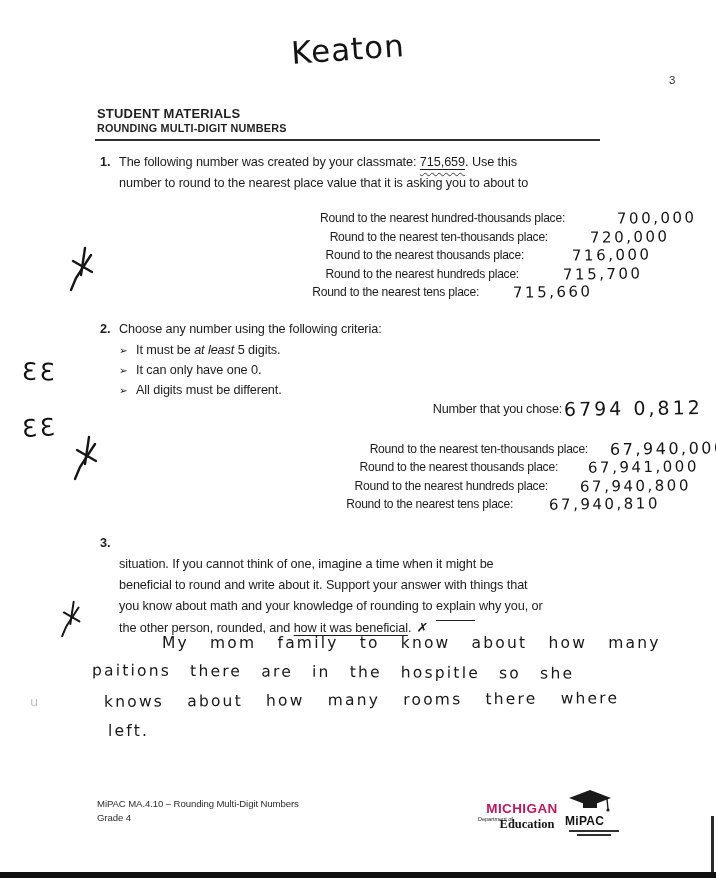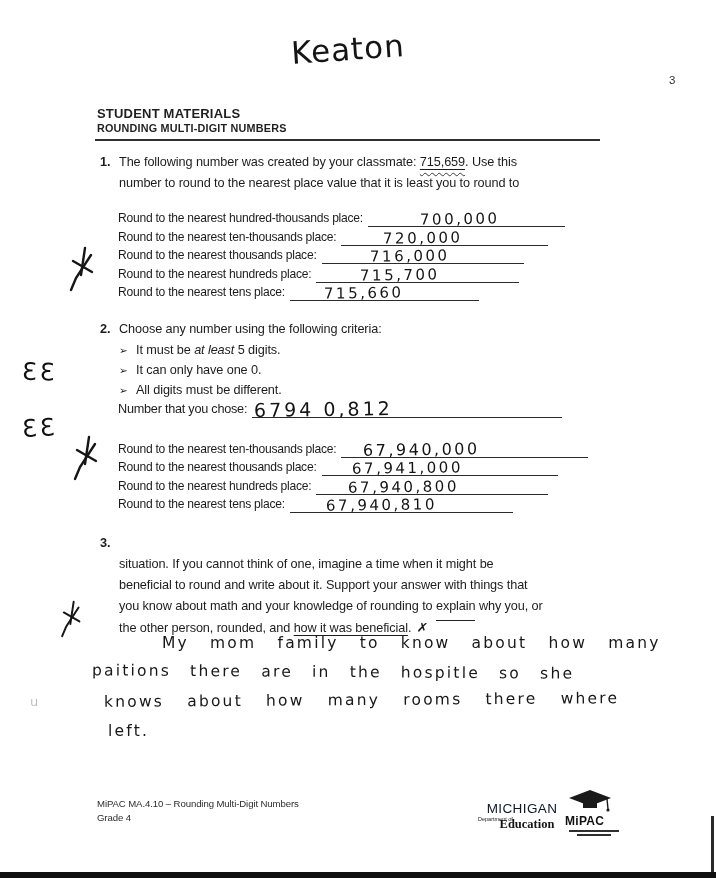--- a/index.html
+++ b/index.html
@@ -13,40 +13,40 @@
   .qnum  { position:absolute; font-size:12.7px; font-weight:bold; color:#1c1c1c; }
   .hdr-title { position:absolute; left:97px; top:106px; font-size:13px; font-weight:bold; letter-spacing:0.2px; }
   .hdr-sub   { position:absolute; left:97px; top:122px; font-size:10.8px; font-weight:bold; letter-spacing:0.2px;text-align:right; }
   .hdr-rule  { position:absolute; left:95px; top:139px; width:505px; height:2px; background:#2e2e2e; }
   .pagenum   { position:absolute; left:669px; top:74px; font-size:11.5px; color:#333; }
   .ul   { text-decoration:underline; text-underline-offset:3px; text-decoration-thickness:1px; }
   .wavy { text-decoration:underline wavy #3a3a3a 1px; text-underline-offset:6px; }
   .hand-ul { border-bottom:1.7px solid #242424; padding-bottom:7px; }
   .em { font-style:italic; }
   
-  .arow { position:absolute; left:118px; display:flex; align-items:flex-start; }
+  .arow { position:absolute; left:118px; display:flex; align-items:flex-end;flex-direction:column; }
   .lbl  { font-size:12.1px; letter-spacing:-0.25px; white-space:nowrap; color:#1c1c1c; }
   .aline { flex:1; border-bottom:1.6px solid #2b2b2b; height:16px; position:relative; margin-left:5px; }
   .hw { font-family:"DejaVu Sans", sans-serif; color:#141414; }
   .ans { position:absolute; bottom:-2px; font-size:15px; letter-spacing:2.5px; white-space:nowrap; transform:rotate(-0.8deg); }
   .ans-big { font-size:19px; letter-spacing:3px; bottom:-3px; }
   .name { position:absolute; left:291px; top:31px; font-size:31px; letter-spacing:1px; transform:rotate(-4deg); }
   .bullet-icon { display:inline-block; width:17px; font-size:10.5px; }
   
   .hw-line { position:absolute; font-size:15.5px; letter-spacing:2.2px; word-spacing:9px; white-space:nowrap; color:#181818; }
   .faint { position:absolute; opacity:0.28; font-size:13px; letter-spacing:2px; }
   
   .star { position:absolute; }
   .star path { stroke:#161616; stroke-width:2.4; fill:none; stroke-linecap:round; }
   .scribble { position:absolute; left:22px; font-size:24px; font-family:"DejaVu Sans", sans-serif; letter-spacing:3px; color:#101010; transform:rotate(2deg); }
   .check-x { font-family:"DejaVu Sans", sans-serif; font-size:13px; display:inline-block; transform:rotate(8deg); margin-left:6px; }
   
   .foot { position:absolute; left:97px; font-size:9.6px; color:#2c2c2c; letter-spacing:-0.1px; }
   .logo-mi { position:absolute; left:477px; top:801px; width:90px; text-align:center; }
-  .mi-name { font-size:13.5px; font-weight:normal; letter-spacing:0.4px; color:#0f172a; }
+  .mi-name { font-size:13.5px; font-weight:bold; letter-spacing:0.4px; color:#be185d; }
   .mi-row { position:relative; margin-top:-2px; }
   .mi-dept { position:absolute; left:1px; top:2px; font-size:5.5px; color:#222; }
   .mi-edu { font-family:"Liberation Serif", serif; font-weight:bold; font-size:12.5px; color:#151515; margin-left:10px; }
   .logo-mipac { position:absolute; left:565px; top:788px; width:58px; }
   .mipac-name { font-size:12px; font-weight:bold; letter-spacing:0.3px; color:#111; margin-top:-2px; }
   .mipac-bars div { height:2.5px; background:#2f2f2f; margin:1.5px 4px 0 4px; }
   .mipac-bars div:last-child { width:34px; margin-left:12px; }
   
   .edge-bottom { position:absolute; left:0; top:872px; width:716px; height:6px; background:#101010; }
   .edge-right  { position:absolute; left:711px; top:816px; width:3px; height:56px; background:#2a2a2a; }
@@ -58,21 +58,21 @@
 
   <div class="hw name">Keaton</div>
   <div class="pagenum">3</div>
 
   <div class="hdr-title">STUDENT MATERIALS</div>
   <div class="hdr-sub">ROUNDING MULTI-DIGIT NUMBERS</div>
   <div class="hdr-rule"></div>
 
   <div class="qnum" style="left:100px; top:155px">1.</div>
   <div class="qline" style="left:119px; top:155px"><span>The following number was created by your classmate: </span><span class="ul"><span class="wavy">715,659</span></span><span>. Use this</span></div>
-  <div class="qline" style="left:119px; top:176px">number to round to the nearest place value that it is least you to round to</div>
+  <div class="qline" style="left:119px; top:176px">number to round to the nearest place value that it is asking you to about to</div>
 
   <div class="arow" style="top:211px; width:447px">
     <span class="lbl">Round to the nearest hundred-thousands place:</span>
     <span class="aline">
         <span class="hw ans" style="left:52px">700,000</span>
       </span>
   </div>
   <div class="arow" style="top:230px; width:430px">
     <span class="lbl">Round to the nearest ten-thousands place:</span>
     <span class="aline">

